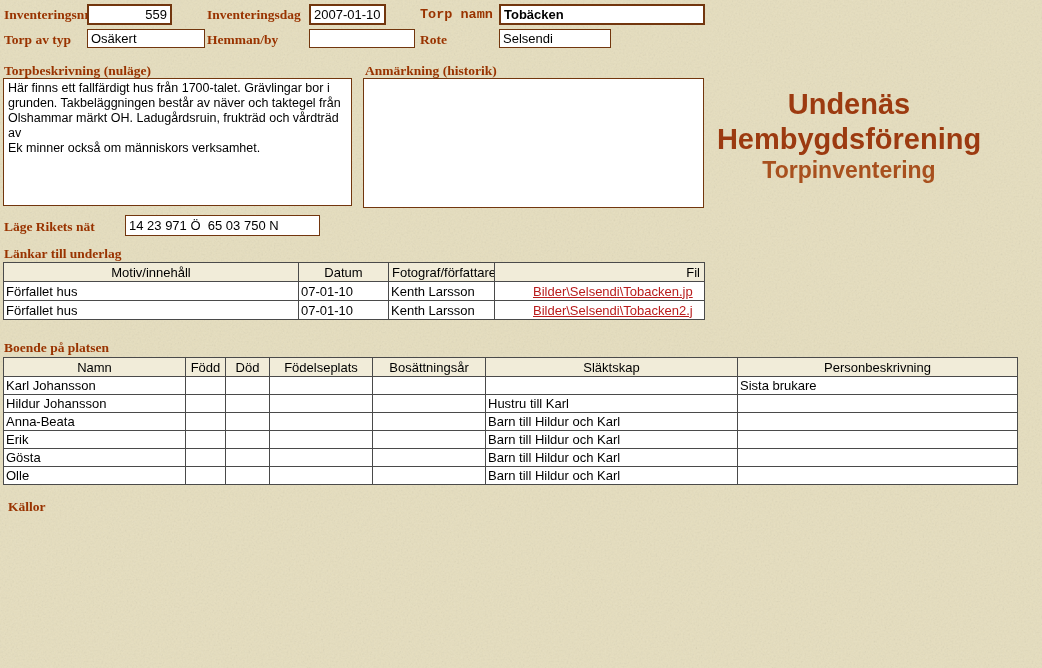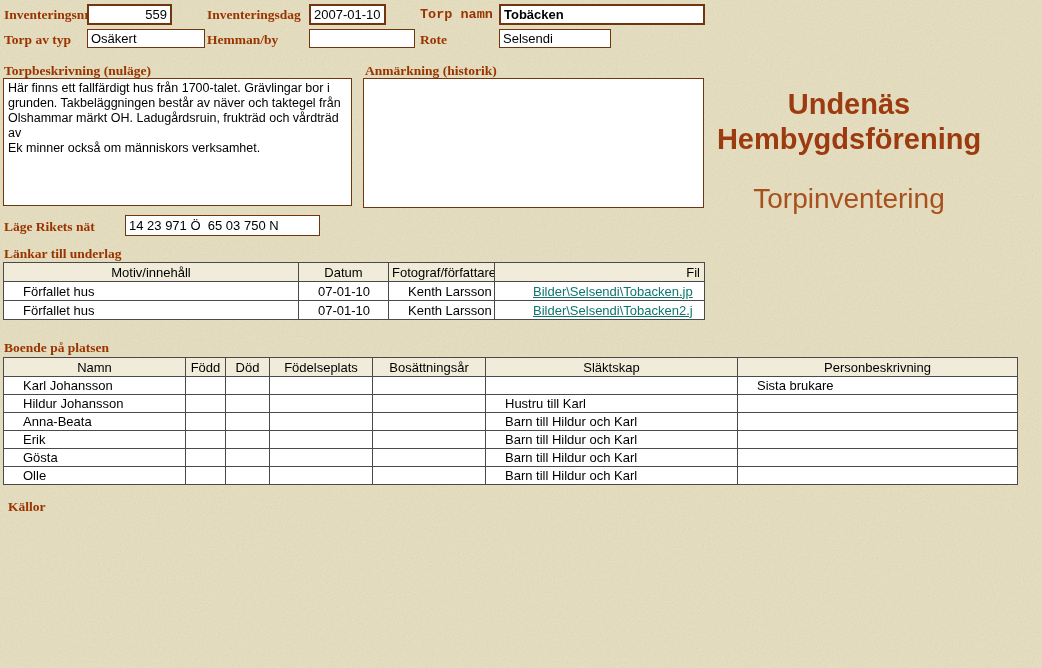--- a/index.html
+++ b/index.html
@@ -28,37 +28,37 @@
   input.boldval { font-weight:bold; }
 
   textarea.box {
     position:absolute; z-index:1; background:#ffffff; border:1px solid #72360e;
     font-family:"Liberation Sans","DejaVu Sans",sans-serif; font-size:12.5px; color:#000;
     line-height:15px; padding:2px 4px; resize:none; overflow:hidden; outline:none;
   }
 
   .titleblock { text-align:center; color:#9c3a10; z-index:1; }
   .titleblock .t1 { font-size:29px; font-weight:bold; line-height:35px; }
-  .titleblock .t2 { font-size:28px; font-weight:normal; color:#a8501e; margin-top:26px; }
+  .titleblock .t2 { font-size:23px; font-weight:bold; color:#a8501e; }
 
   table.grid {
     position:absolute; z-index:1; border-collapse:collapse; table-layout:fixed;
     background:#ffffff; border:1px solid #72360e;
     font-size:13px; color:#000;
   }
   table.grid th, table.grid td {
     border:1px solid #4a4a4a; font-weight:normal; overflow:hidden; white-space:nowrap;
   }
   table.grid th { background:#f1ecd9; height:19px; text-align:center; padding:0 3px; }
-  table.grid td { background:#ffffff; padding:0 0 0 19px; }
+  table.grid td { background:#ffffff; padding:0 0 0 2px; }
   #links-table td { height:19px; }
   #people-table td { height:18px; }
   #links-table th:last-child { text-align:right; padding-right:4px;margin-top:32px; }
   #links-table td.fil { padding-left:38px; }
-  a.filelink { color:#0f766e; text-decoration:underline; }
+  a.filelink { color:#b91c1c; text-decoration:underline; }
 </style>
 </head>
 <body>
 
 <div id="stage">
 
   <svg id="texture" width="1042" height="668">
     <filter id="paper">
       <feTurbulence type="fractalNoise" baseFrequency="0.55" numOctaves="3" stitchTiles="stitch" result="n"></feTurbulence>
       <feColorMatrix in="n" type="saturate" values="0" result="g"></feColorMatrix>

